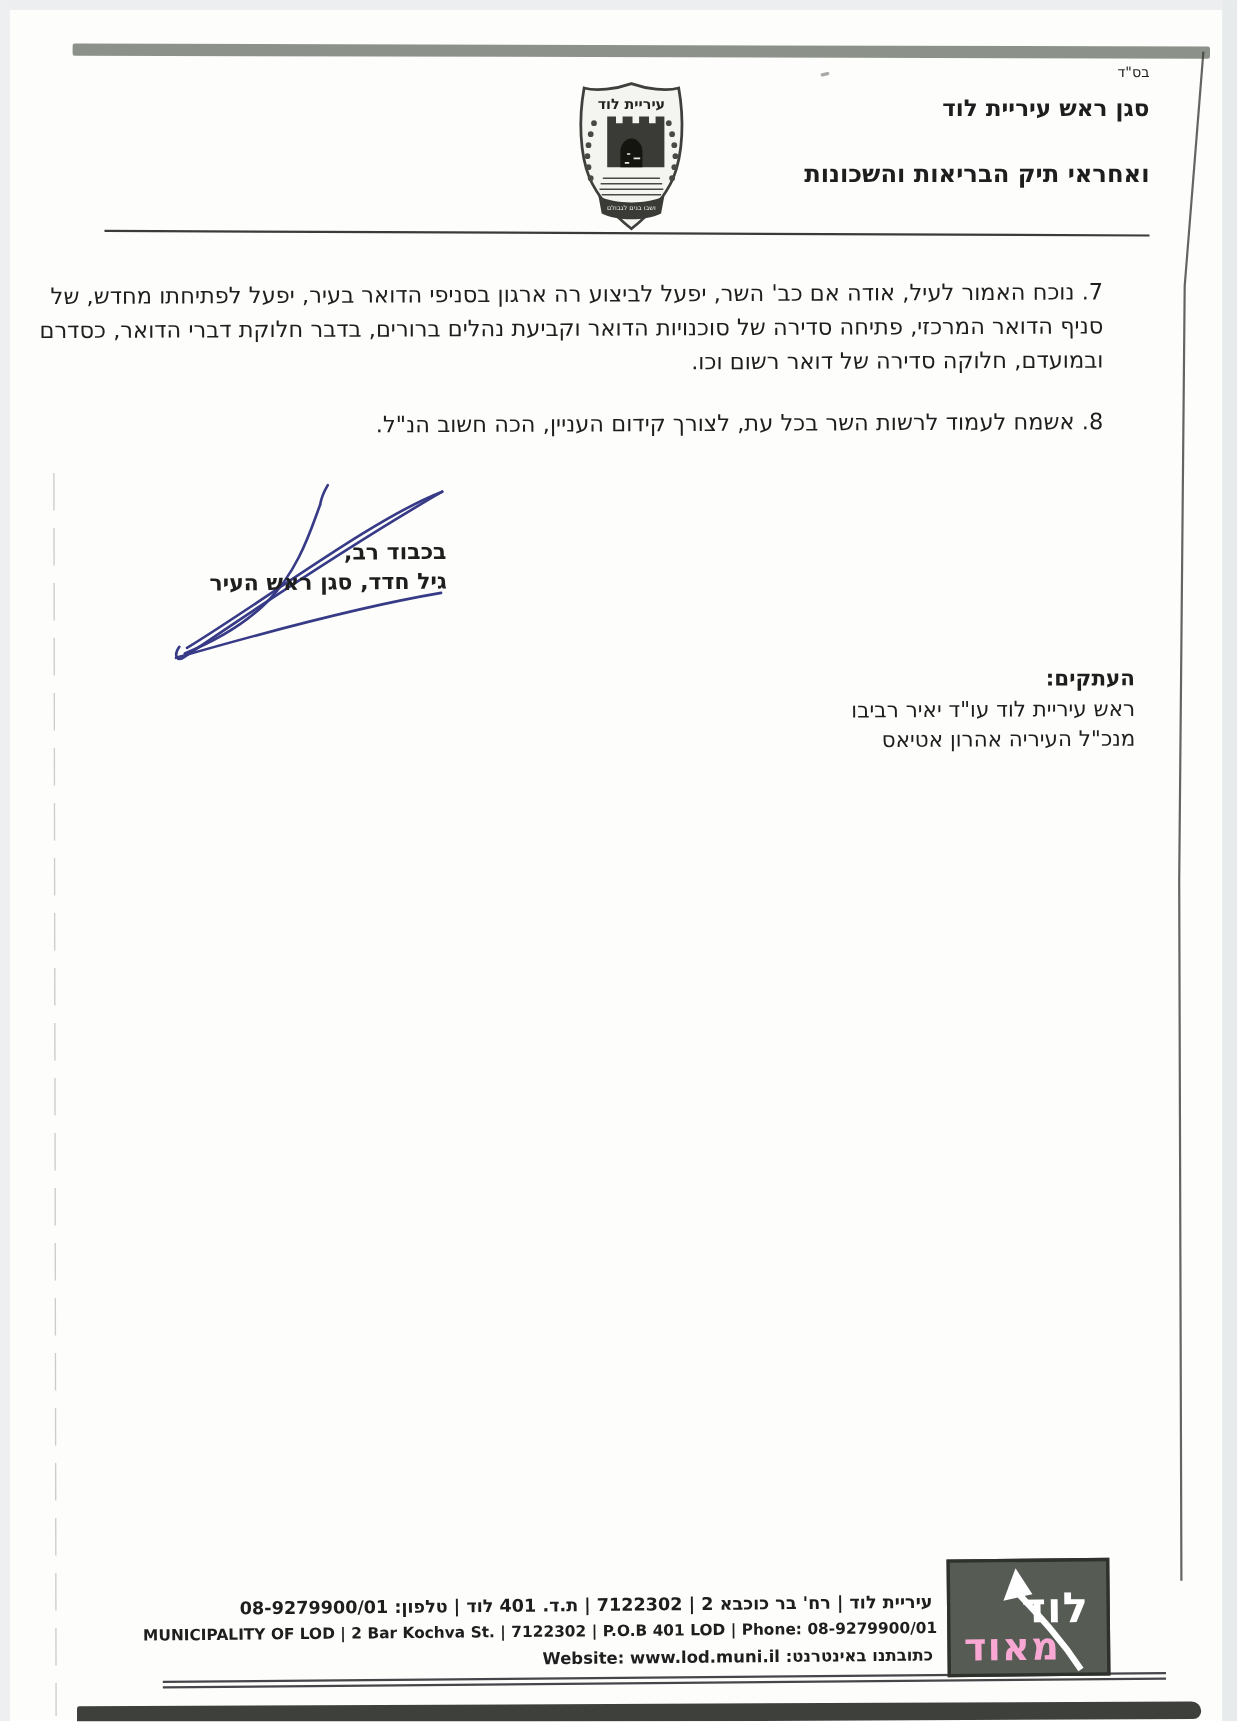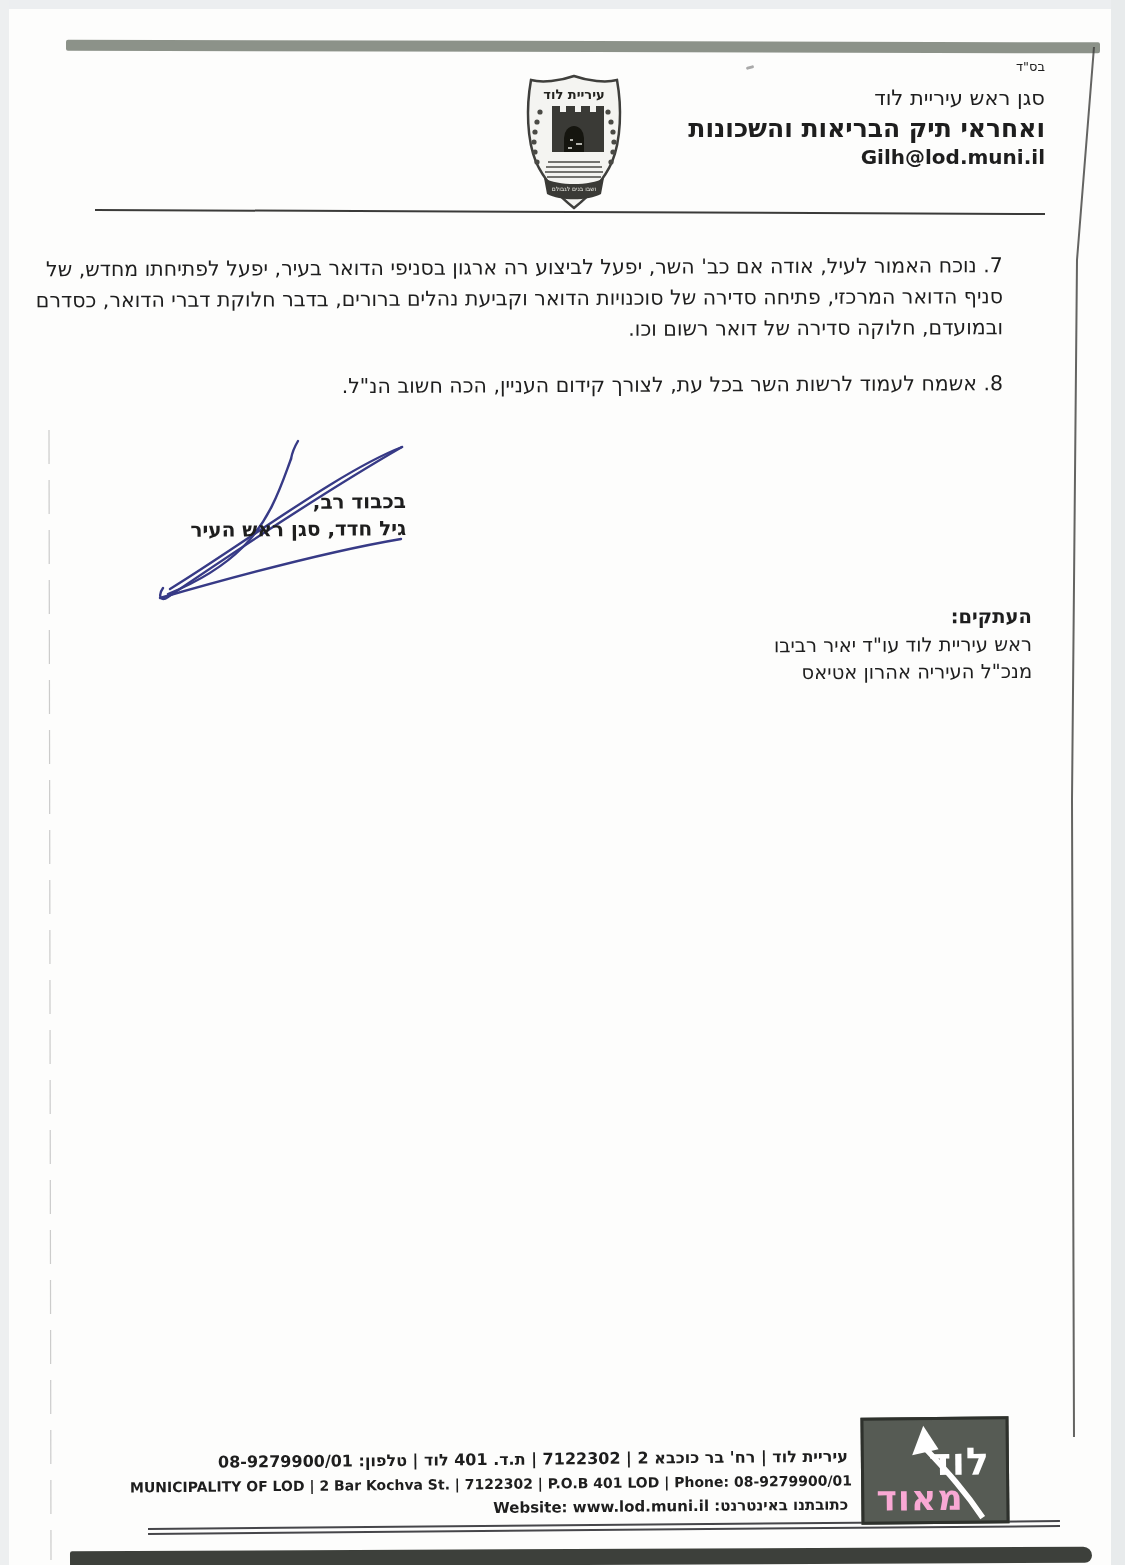--- a/index.html
+++ b/index.html
@@ -12,22 +12,22 @@
   .scan-top-strip{left:0;top:0;width:1125px;height:9px;background:#eceef0;}
   .scan-left-strip{left:0;top:0;width:9px;height:1565px;background:#edeff0;}
   .scan-right-strip{left:1111px;top:0;width:14px;height:1565px;background:#e8ebec;}
   .scan-top-band{left:66px;top:41px;width:1034px;height:11px;background:#8c9289;border-radius:2px;transform:rotate(0.15deg);}
   .scan-bottom-band{left:70px;top:1549px;width:1022px;height:16px;background:#3d403b;border-radius:3px 12px 10px 3px;transform:rotate(-0.25deg);}
   .speck{left:746px;top:66px;width:8px;height:3px;background:#a9a9a9;transform:rotate(-14deg);border-radius:2px;}
   .edges-svg{left:0;top:0;width:1125px;height:1565px;pointer-events:none;}
   
   .header-block{left:600px;top:58px;width:445px;text-align:right;direction:rtl;}
   .bsd{font-size:13px;line-height:18px;margin-bottom:8px;}
-  .role1{font-size:21px;font-weight:normal;line-height:29px;}
-  .role2{font-size:25px;font-weight:bold;line-height:31px;}
+  .role1{font-size:21px;font-weight:bold;line-height:29px;}
+  .role2{font-size:22px;font-weight:bold;line-height:31px;margin-top:30px;}
   .phone{font-size:19px;font-weight:bold;line-height:29px;}
   .email{font-size:20px;font-weight:bold;line-height:26px;direction:ltr;padding-left:20px;}
   .emblem-svg{left:518px;top:72px;width:112px;height:142px;}
   .header-rule{left:95px;top:211px;width:950px;height:0;border-top:2.5px solid #3b3b39;transform:rotate(0.25deg);}
   
   .body7{left:155px;top:252px;width:848px;direction:rtl;text-align:right;transform:rotate(-0.25deg);}
   .body7 .bline{font-size:20.5px;line-height:31px;white-space:nowrap;}
   .body8{left:155px;top:370px;width:848px;direction:rtl;text-align:right;font-size:20.5px;line-height:31px;white-space:nowrap;transform:rotate(-0.25deg);}
   
   .signoff{left:170px;top:489px;width:236px;text-align:right;direction:rtl;transform:rotate(-0.5deg);}
@@ -62,21 +62,20 @@
   <div class="abs speck"></div>
   <svg class="abs edges-svg" viewBox="0 0 1125 1565">
     <polyline points="1094,47 1077,260 1072,800 1074,1437" fill="none" stroke="#3d3d3b" stroke-width="2" opacity="0.8"></polyline>
     <polyline points="49,430 50,1000 51,1560" fill="none" stroke="#6f6f6f" stroke-width="1.2" opacity="0.35" stroke-dasharray="34 16"></polyline>
   </svg>
 
   <div class="abs header-block">
     <div class="bsd">בס"ד</div>
     <div class="role1">סגן ראש עיריית לוד</div>
     <div class="role2">ואחראי תיק הבריאות והשכונות</div>
-    <div class="email">Gilh@lod.muni.il</div>
   </div>
 
   <svg class="abs emblem-svg" viewBox="0 0 112 142">
     <path d="M56,4 C70,9 88,11 99,8 C104,36 103,68 94,90 C85,110 71,124 56,136 C41,124 27,110 18,90 C9,68 8,36 13,8 C24,11 42,9 56,4 Z" fill="#f4f4f1" stroke="#3f3f3c" stroke-width="2.5"></path>
     <text x="56" y="27" text-anchor="middle" font-size="13" font-weight="bold" fill="#23231f">עיריית לוד</text>
     <path d="M34,34 h8 v6 h6 v-6 h9 v6 h6 v-6 h9 v6 h6 v-6 h8 v46 h-52 Z" fill="#3a3a36"></path>
     <path d="M46,80 v-14 a10,12 0 0 1 20,0 v14 z" fill="#15150f"></path>
     <path d="M50,76 h4 M58,72 h6 M52,68 h3" stroke="#e8e8e2" stroke-width="1.5"></path>
     <path d="M30,90 h52 M28,95 h56 M27,100 h58 M29,105 h54" stroke="#4a4a45" stroke-width="1.4"></path>
     <g fill="#4a4a45">

